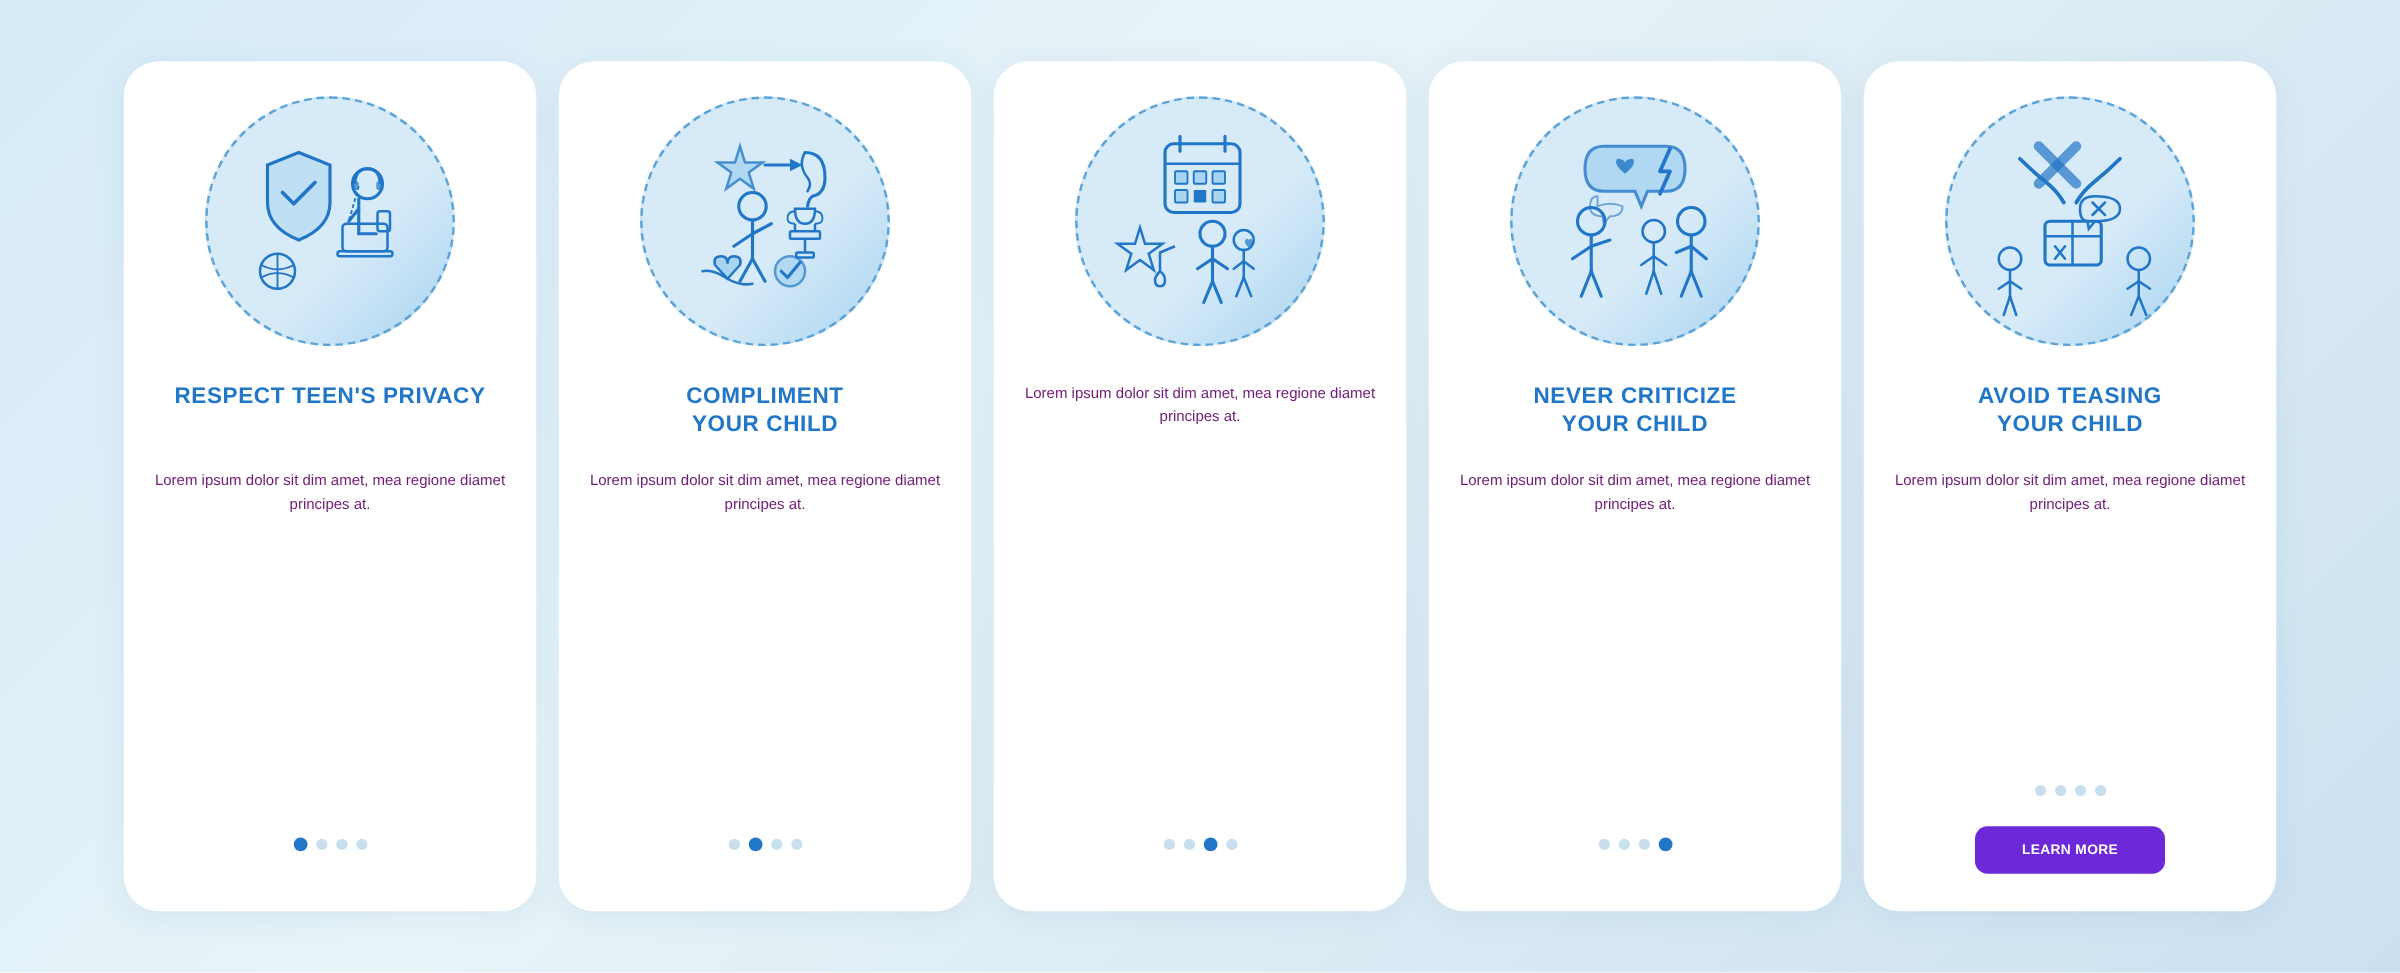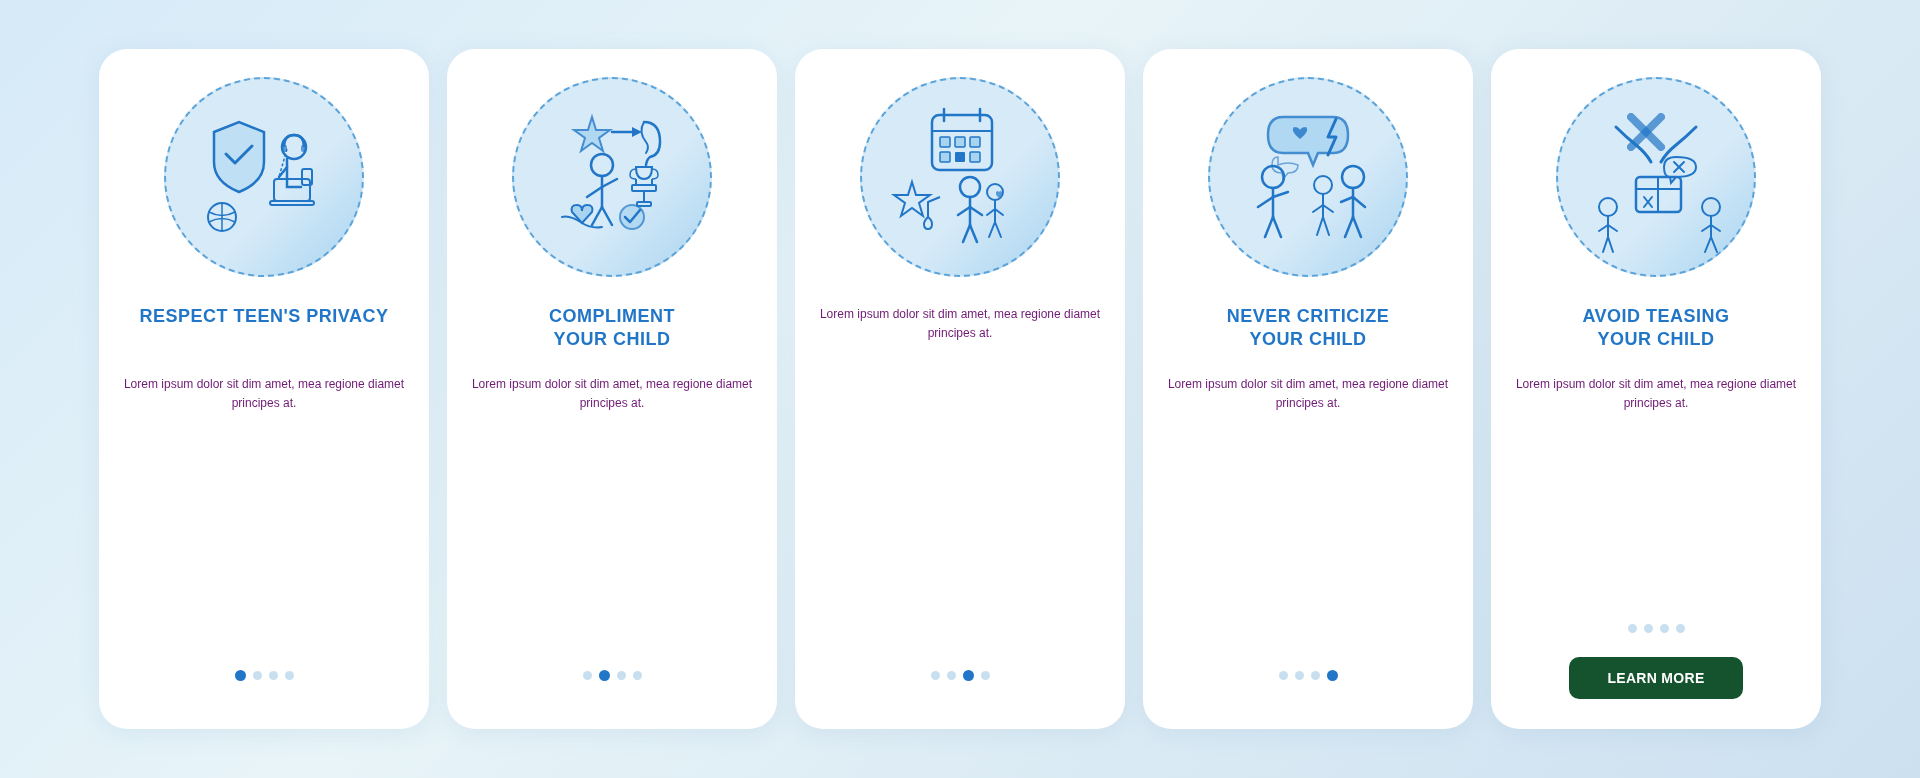--- a/index.html
+++ b/index.html
@@ -76,26 +76,26 @@
       height: 9px;
       border-radius: 50%;
       background: #c8dff0;
     }
     .dot.active {
       background: #2176c7;
       width: 11px;
       height: 11px;
     }
     .learn-more-btn {
-      background: #14532d;
+      background: #6d28d9;
       color: #fff;
       border: none;
       border-radius: 10px;
       padding: 13px 38px;
-      font-size: 14px;
+      font-size: 11px;
       font-weight: 700;
       cursor: pointer;
       letter-spacing: 0.3px;
       margin-top: 6px;
     }
     
     svg { display: block; }
 
     
     

